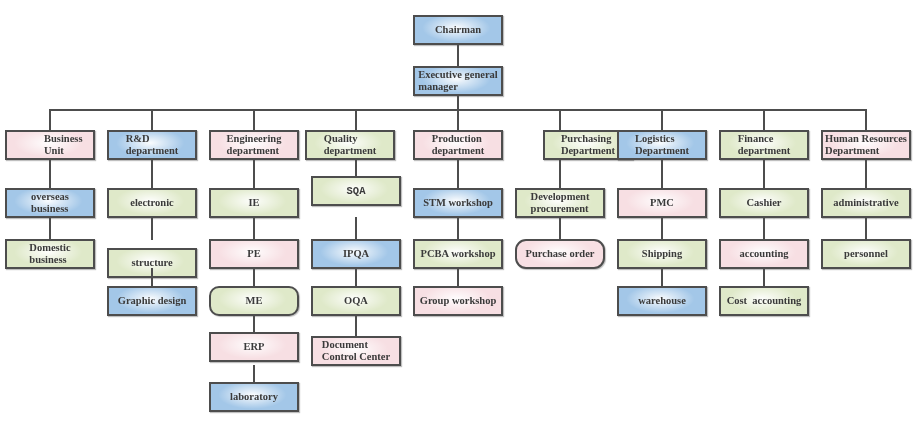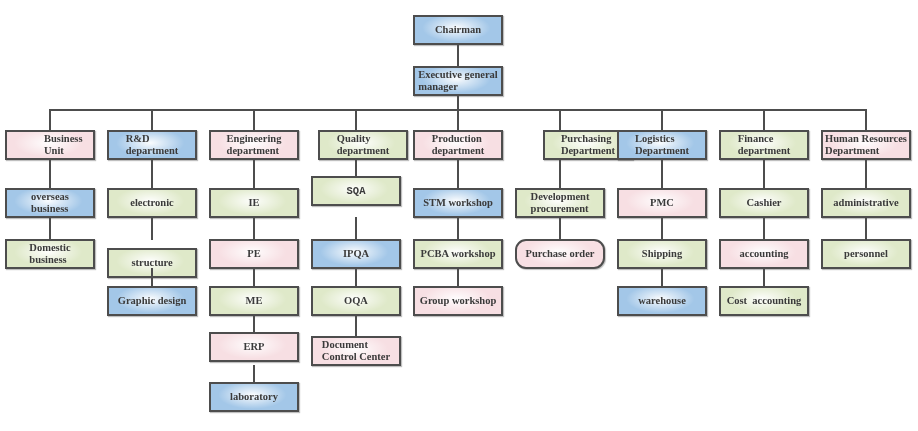--- a/index.html
+++ b/index.html
@@ -58,27 +58,27 @@
     <div class="line" style="left: 151px; top: 268px; width: 2px; height: 19px; background: rgb(77, 77, 77);"></div>
     <div class="node" style="left: 107px; top: 286px; background-color: rgb(163, 199, 232); border-color: rgb(77, 77, 77); color: rgb(58, 58, 58);">Graphic design</div>
     <div class="line" style="left: 253px; top: 110px; width: 2px; height: 21px; background: rgb(77, 77, 77);"></div>
     <div class="node" style="left: 209px; top: 130px; background-color: rgb(247, 223, 227); border-color: rgb(77, 77, 77); color: rgb(58, 58, 58);">Engineering
 department</div>
     <div class="line" style="left: 253px; top: 159px; width: 2px; height: 30px; background: rgb(77, 77, 77);"></div>
     <div class="node" style="left: 209px; top: 188px; background-color: rgb(223, 233, 201); border-color: rgb(77, 77, 77); color: rgb(58, 58, 58);">IE</div>
     <div class="line" style="left: 253px; top: 217px; width: 2px; height: 23px; background: rgb(77, 77, 77);"></div>
     <div class="node" style="left: 209px; top: 239px; background-color: rgb(247, 223, 227); border-color: rgb(77, 77, 77); color: rgb(58, 58, 58);">PE</div>
     <div class="line" style="left: 253px; top: 268px; width: 2px; height: 19px; background: rgb(77, 77, 77);"></div>
-    <div class="node" style="left: 209px; top: 286px; background-color: rgb(223, 233, 201); border-color: rgb(77, 77, 77); color: rgb(58, 58, 58);">ME</div>
+    <div class="node" style="left: 209px; top: 286px; background-color: rgb(223, 233, 201); border-color: rgb(77, 77, 77); color: rgb(58, 58, 58); border-radius: 10px;">ME</div>
     <div class="line" style="left: 253px; top: 315px; width: 2px; height: 22px; background: rgb(77, 77, 77);"></div>
     <div class="node" style="left: 209px; top: 332px; background-color: rgb(247, 223, 227); border-color: rgb(77, 77, 77); color: rgb(58, 58, 58);">ERP</div>
     <div class="line" style="left: 253px; top: 365px; width: 2px; height: 18px; background: rgb(77, 77, 77);"></div>
     <div class="node" style="left: 209px; top: 382px; background-color: rgb(163, 199, 232); border-color: rgb(77, 77, 77); color: rgb(58, 58, 58);">laboratory</div>
     <div class="line" style="left: 355px; top: 110px; width: 2px; height: 21px; background: rgb(77, 77, 77);"></div>
-    <div class="node" style="left: 318px; top: 130px; background-color: rgb(223, 233, 201); border-color: rgb(77, 77, 77); color: rgb(58, 58, 58);">Quality
+    <div class="node" style="left: 305px; top: 130px; background-color: rgb(223, 233, 201); border-color: rgb(77, 77, 77); color: rgb(58, 58, 58);">Quality
 department</div>
     <div class="line" style="left: 355px; top: 159px; width: 2px; height: 30px; background: rgb(77, 77, 77);"></div>
     <div class="node" style="left: 311px; top: 176px; background-color: rgb(223, 233, 201); border-color: rgb(77, 77, 77); color: rgb(58, 58, 58); font-family: Liberation Mono, monospace;">SQA</div>
     <div class="line" style="left: 355px; top: 217px; width: 2px; height: 23px; background: rgb(77, 77, 77);"></div>
     <div class="node" style="left: 311px; top: 239px; background-color: rgb(163, 199, 232); border-color: rgb(77, 77, 77); color: rgb(58, 58, 58);">IPQA</div>
     <div class="line" style="left: 355px; top: 268px; width: 2px; height: 19px; background: rgb(77, 77, 77);"></div>
     <div class="node" style="left: 311px; top: 286px; background-color: rgb(223, 233, 201); border-color: rgb(77, 77, 77); color: rgb(58, 58, 58);">OQA</div>
     <div class="line" style="left: 355px; top: 315px; width: 2px; height: 22px; background: rgb(77, 77, 77);"></div>
     <div class="node" style="left: 311px; top: 336px; background-color: rgb(247, 223, 227); border-color: rgb(77, 77, 77); color: rgb(58, 58, 58);">Document
 Control Center</div>

